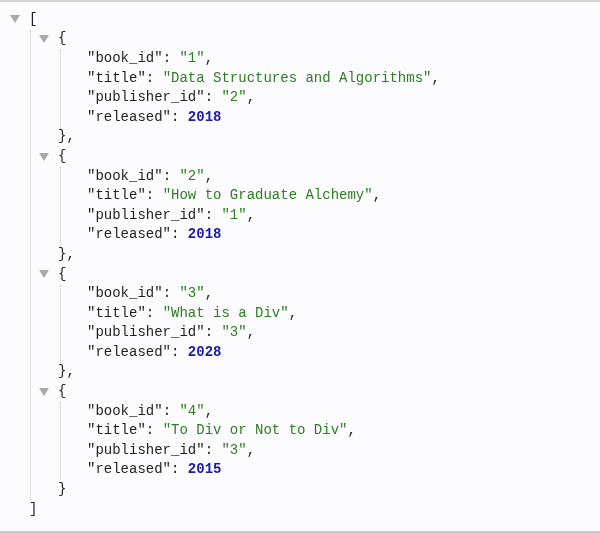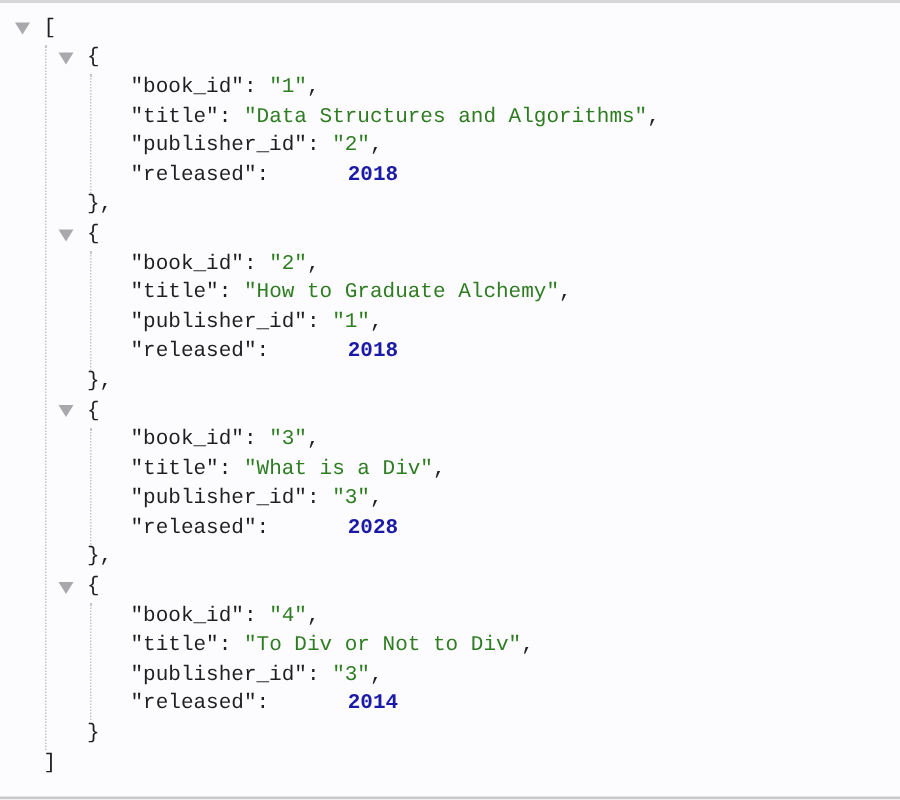--- a/index.html
+++ b/index.html
@@ -38,21 +38,21 @@
       cursor: pointer;
     }
     .guide {
       position: absolute;
       width: 0;
       border-left: 1px dotted #c4c4c8;
     }
     .key { color: #1f1f1f; }
     .punct { color: #1f1f1f; }
     .str { color: #2e7d22; }
-    .num { color: #1a1aa6; font-weight: bold; margin-left: 44px; }
+    .num { color: #1a1aa6; font-weight: bold; }
   </style>
 </head>
 <body>
 
 <div class="viewer">
 
   <div class="toggle" style="left:10px; top:13px;"></div>
   <div class="line punct" style="left:29px; top:7px;">[</div>
   <div class="guide" style="left:30px; top:28px; height:470px;"></div>
 
@@ -86,17 +86,17 @@
   <div class="line" style="left:87px; top:340px;"><span class="key">"released"</span><span class="punct">: </span><span class="num">2028</span></div>
   <div class="line punct" style="left:58px; top:359px;">},</div>
 
   <div class="toggle" style="left:39px; top:386px;"></div>
   <div class="line punct" style="left:58px; top:379px;">{</div>
   <div class="guide" style="left:60px; top:400px; height:78px;"></div>
 
   <div class="line" style="left:87px; top:399px;"><span class="key">"book_id"</span><span class="punct">: </span><span class="str">"4"</span><span class="punct">,</span></div>
   <div class="line" style="left:87px; top:418px;"><span class="key">"title"</span><span class="punct">: </span><span class="str">"To Div or Not to Div"</span><span class="punct">,</span></div>
   <div class="line" style="left:87px; top:438px;"><span class="key">"publisher_id"</span><span class="punct">: </span><span class="str">"3"</span><span class="punct">,</span></div>
-  <div class="line" style="left:87px; top:457px;"><span class="key">"released"</span><span class="punct">: </span><span class="num">2014</span></div>
+  <div class="line" style="left:87px; top:457px;"><span class="key">"released"</span><span class="punct">: </span><span class="num">2015</span></div>
   <div class="line punct" style="left:58px; top:477px;">}</div>
 
   <div class="line punct" style="left:29px; top:497px;">]</div>
 </div>
 
 </body></html>

